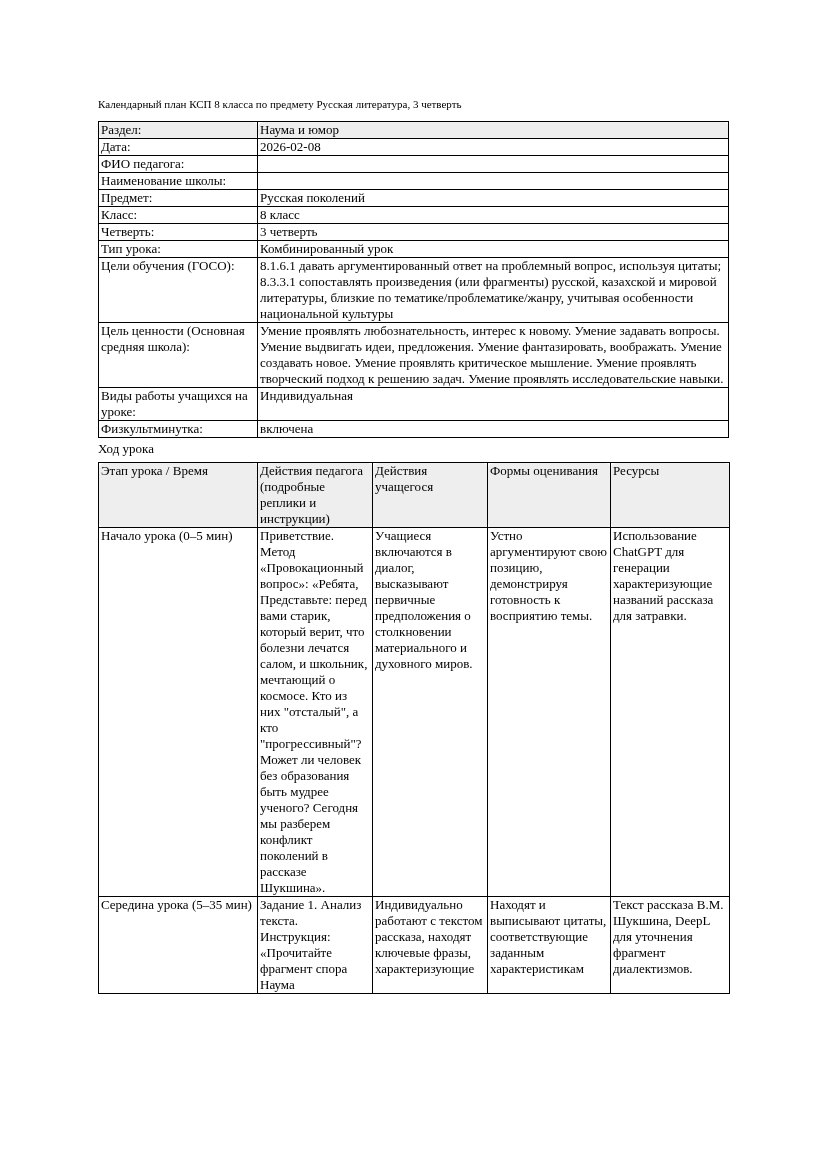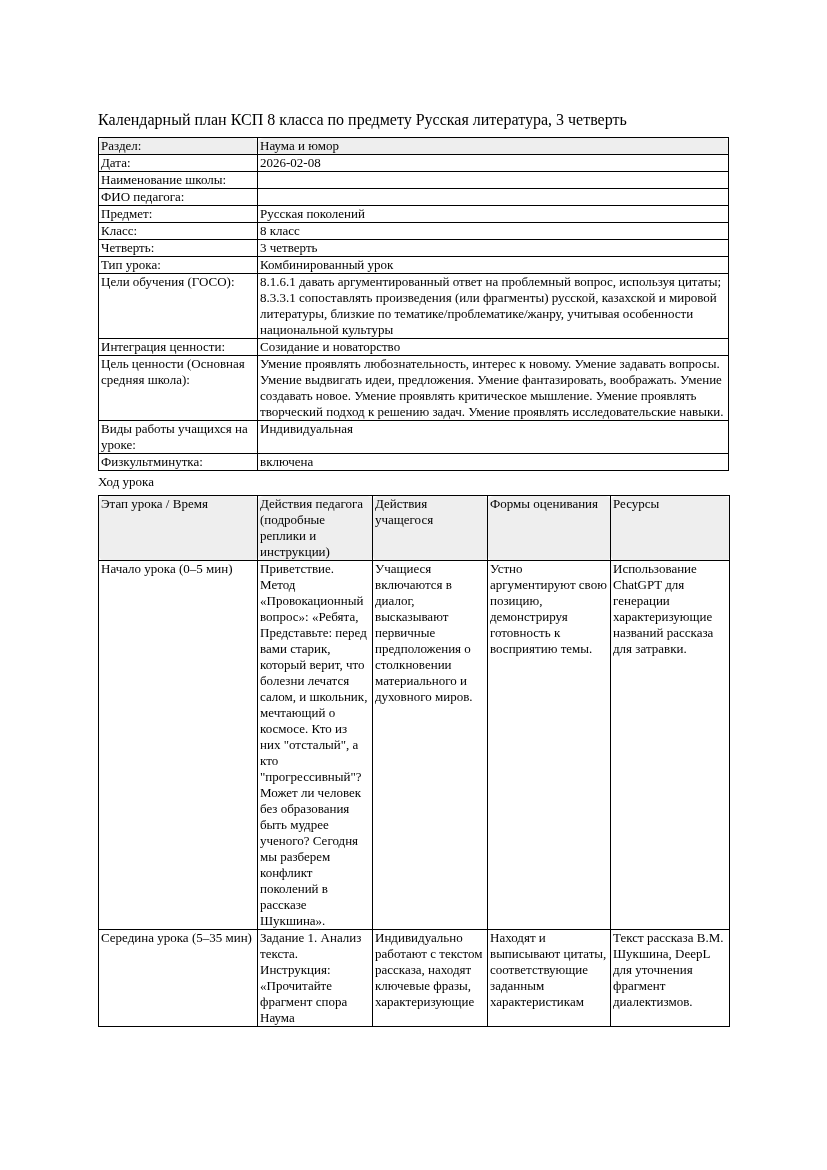--- a/index.html
+++ b/index.html
@@ -20,23 +20,23 @@
     height: 1170px;
     background: #ffffff;
   }
   .content {
     position: absolute;
     left: 98px;
     top: 96px;
     width: 631px;
   }
   .doc-title {
-    font-size: 16px;
+    font-size: 11px;
     line-height: 16px;
-    margin: 16px 0 9px 0;
+    margin: 0 0 9px 0;
     white-space: nowrap;
   }
   table {
     border-collapse: collapse;
     table-layout: fixed;
     width: 631px;
     font-size: 13px;
     line-height: 16px;
   }
   td, th {
@@ -76,25 +76,25 @@
       <tbody>
         <tr class="hl">
           <td class="label-col">Раздел:</td>
           <td>Наума и юмор</td>
         </tr>
         <tr>
           <td class="label-col">Дата:</td>
           <td>2026-02-08</td>
         </tr>
         <tr>
-          <td class="label-col">Наименование школы:</td>
+          <td class="label-col">ФИО педагога:</td>
           <td class="empty-cell"></td>
         </tr>
         <tr>
-          <td class="label-col">ФИО педагога:</td>
+          <td class="label-col">Наименование школы:</td>
           <td class="empty-cell"></td>
         </tr>
         <tr>
           <td class="label-col">Предмет:</td>
           <td>Русская поколений</td>
         </tr>
         <tr>
           <td class="label-col">Класс:</td>
           <td>8 класс</td>
         </tr>
@@ -102,24 +102,20 @@
           <td class="label-col">Четверть:</td>
           <td>3 четверть</td>
         </tr>
         <tr>
           <td class="label-col">Тип урока:</td>
           <td>Комбинированный урок</td>
         </tr>
         <tr>
           <td class="label-col">Цели обучения (ГОСО):</td>
           <td>8.1.6.1 давать аргументированный ответ на проблемный вопрос, используя цитаты; 8.3.3.1 сопоставлять произведения (или фрагменты) русской, казахской и мировой литературы, близкие по тематике/проблематике/жанру, учитывая особенности национальной культуры</td>
-        </tr>
-        <tr>
-          <td class="label-col">Интеграция ценности:</td>
-          <td>Созидание и новаторство</td>
         </tr>
         <tr>
           <td class="label-col">Цель ценности (Основная средняя школа):</td>
           <td>Умение проявлять любознательность, интерес к новому. Умение задавать вопросы. Умение выдвигать идеи, предложения. Умение фантазировать, воображать. Умение создавать новое. Умение проявлять критическое мышление. Умение проявлять творческий подход к решению задач. Умение проявлять исследовательские навыки.</td>
         </tr>
         <tr>
           <td class="label-col">Виды работы учащихся на уроке:</td>
           <td>Индивидуальная</td>
         </tr>
         <tr>

